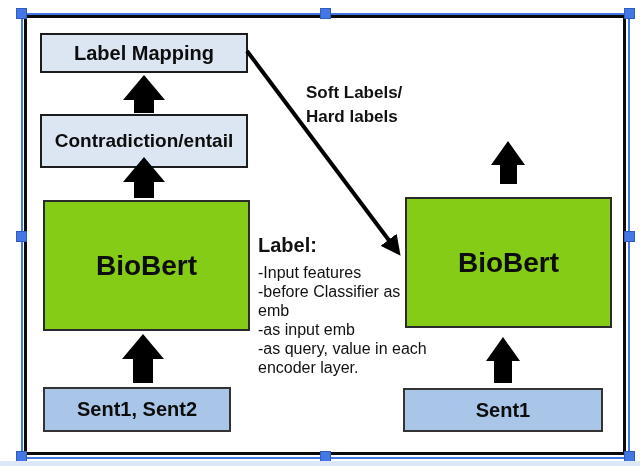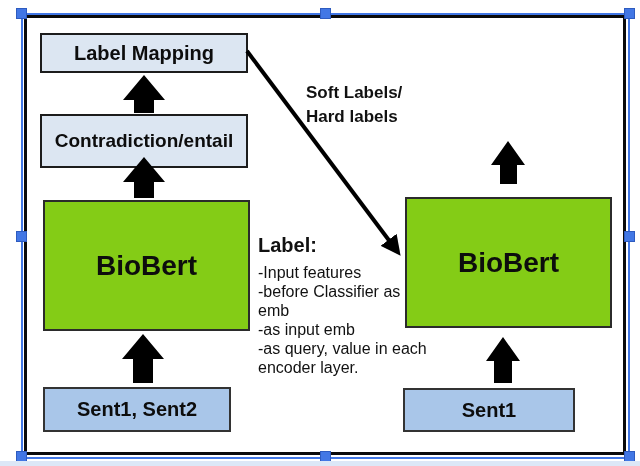--- a/index.html
+++ b/index.html
@@ -35,21 +35,21 @@
     text-align:center;
   }
   .lightblue{background:#dce6f2;border:2px solid #1c1c1c;}
   .inputblue{background:#a9c6e9;border:2px solid #333333;}
   .grayenc{background:#84cc16;border:2px solid #2b2b2b;}
   .b-label-mapping{left:40px;top:33px;width:208px;height:40px;font-size:20px;}
   .b-contradiction{left:40px;top:114px;width:208px;height:54px;font-size:19px;}
   .b-biobert-left{left:43px;top:200px;width:207px;height:131px;font-size:28px;}
   .b-sent12{left:43px;top:387px;width:188px;height:45px;font-size:20px;}
   .b-biobert-right{left:405px;top:197px;width:207px;height:131px;font-size:28px;}
-  .b-sent1{left:403px;top:388px;width:172px;height:44px;font-size:20px;}
+  .b-sent1{left:403px;top:388px;width:200px;height:44px;font-size:20px;}
   
   .ner{
     position:absolute;left:479px;top:103px;width:62px;
     font-size:24px;font-weight:bold;color:#9e1b10;text-align:center;
     letter-spacing:0.5px;
   }
   .soft-labels{
     position:absolute;left:306px;top:81px;
     font-size:17px;font-weight:bold;color:#111;line-height:24px;
   }

